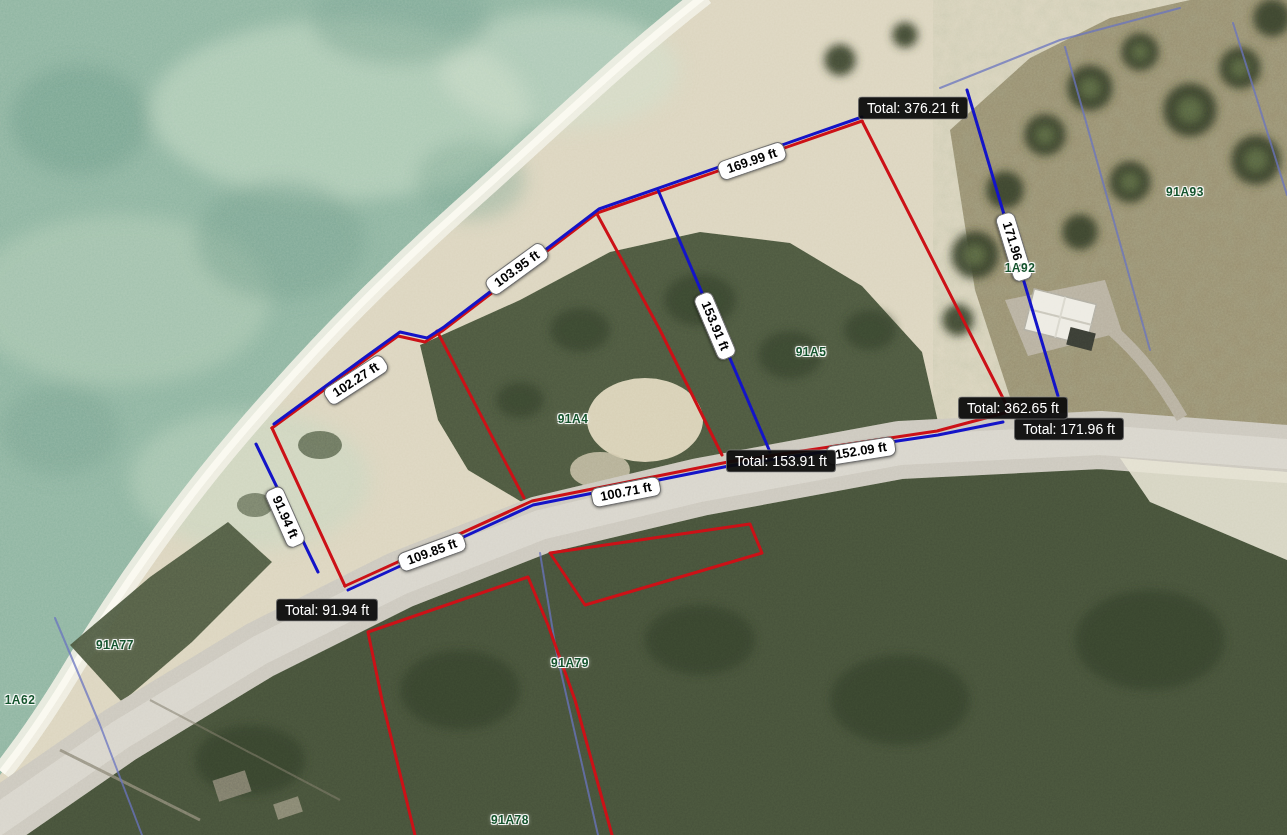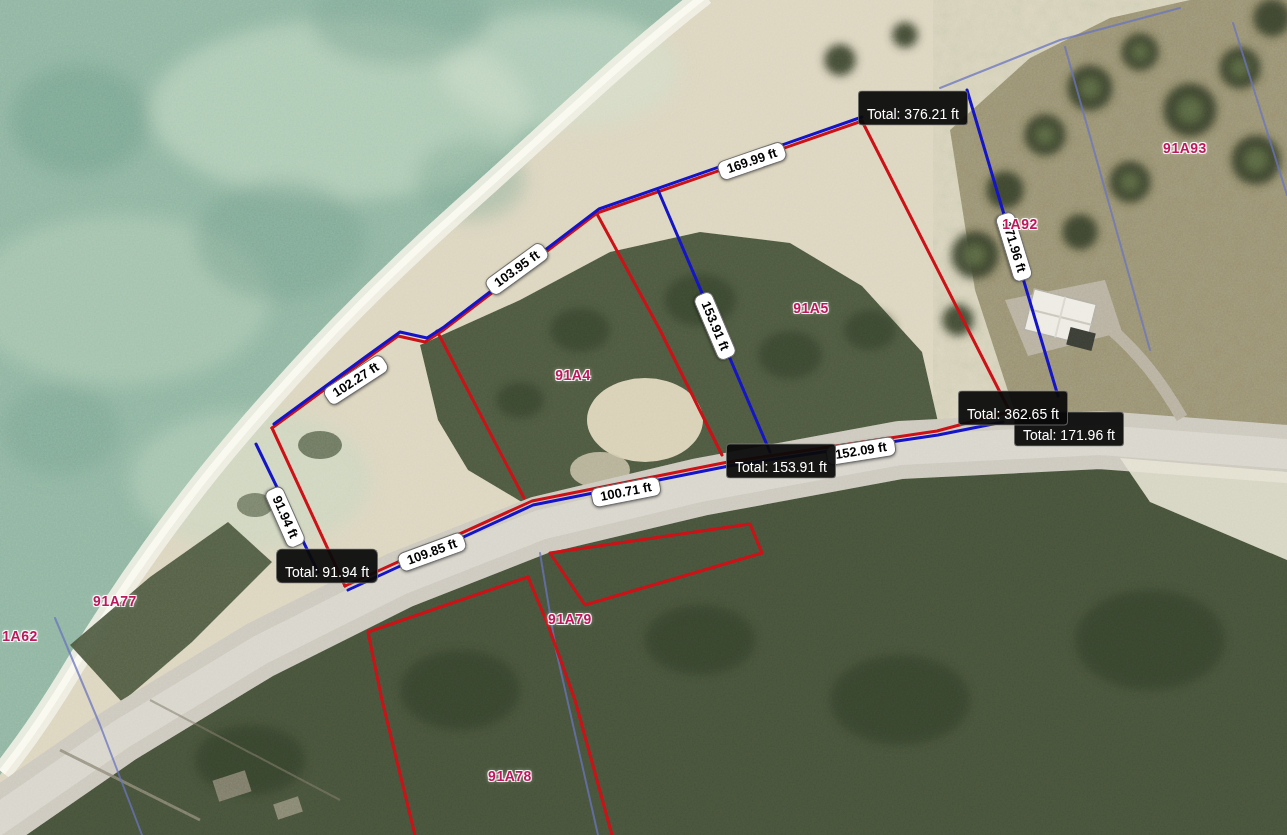--- a/index.html
+++ b/index.html
@@ -6,26 +6,26 @@
   #stage{position:relative;width:1287px;height:835px;overflow:hidden;
          font-family:"Liberation Sans",sans-serif;background:#dcd5bf;cursor:crosshair;}
   #stage svg{position:absolute;left:0;top:0;}
   #labels{position:absolute;left:0;top:0;width:100%;height:100%;pointer-events:none;}
   .seg-label{position:absolute;transform:translate(-50%,-50%) rotate(var(--a,0deg));
     background:#ffffff;border:1px solid #6f6f6f;border-radius:7px;padding:1px 8px 2px;
     font-size:13px;font-weight:700;color:#000;white-space:nowrap;
     box-shadow:0 1px 3px rgba(0,0,0,.45);}
   .total-label{position:absolute;transform:translateY(-50%);
     background:rgba(10,10,10,.94);color:#fff;border:1px solid rgba(255,255,255,.35);
-    border-radius:4px;padding:14px 8px 3px;font-size:14px;white-space:nowrap;}
+    border-radius:4px;padding:2px 8px 3px;font-size:14px;white-space:nowrap;}
   .parcel-label{position:absolute;transform:translate(-50%,-50%);
-    font-size:14px;font-weight:700;color:#be185d;letter-spacing:.5px;white-space:nowrap;
+    font-size:12px;font-weight:700;color:#14532d;letter-spacing:.5px;white-space:nowrap;
     text-shadow:-1px -1px 0 rgba(255,255,255,.85),1px -1px 0 rgba(255,255,255,.85),
                 -1px 1px 0 rgba(255,255,255,.85),1px 1px 0 rgba(255,255,255,.85),
-                0 0 4px rgba(255,255,255,.9);}
+                0 0 4px rgba(255,255,255,.9);margin-top:44px;}
 </style>
 </head>
 <body>
 
 <div id="stage">
 
   <svg width="1287" height="835" viewBox="0 0 1287 835">
     <defs>
       <filter id="noise" x="0" y="0" width="100%" height="100%">
         <feTurbulence type="fractalNoise" baseFrequency="0.55" numOctaves="3" stitchTiles="stitch"></feTurbulence>
@@ -174,23 +174,23 @@
       <div class="seg-label" style="left: 715px; top: 326px; --a: 67deg;">153.91 ft</div>
       <div class="seg-label" style="left: 1014px; top: 247px; --a: 73deg;">171.96 ft</div>
       <div class="seg-label" style="left: 285px; top: 517px; --a: 66deg;">91.94 ft</div>
       <div class="seg-label" style="left: 432px; top: 552px; --a: -20deg;">109.85 ft</div>
       <div class="seg-label" style="left: 626px; top: 492px; --a: -11deg;">100.71 ft</div>
       <div class="seg-label" style="left: 861px; top: 451px; --a: -9deg;">152.09 ft</div>
       <div class="total-label" style="left: 858px; top: 108px;">Total: 376.21 ft</div>
       <div class="total-label" style="left: 1014px; top: 429px;">Total: 171.96 ft</div>
       <div class="total-label" style="left: 958px; top: 408px;">Total: 362.65 ft</div>
       <div class="total-label" style="left: 726px; top: 461px;">Total: 153.91 ft</div>
-      <div class="total-label" style="left: 276px; top: 566px; border-radius: 6px;">Total: 91.94 ft</div>
+      <div class="total-label" style="left: 276px; top: 610px;">Total: 91.94 ft</div>
       <div class="parcel-label" style="left: 1185px; top: 148px;">91A93</div>
       <div class="parcel-label" style="left: 1020px; top: 224px;">1A92</div>
       <div class="parcel-label" style="left: 811px; top: 308px;">91A5</div>
       <div class="parcel-label" style="left: 573px; top: 375px;">91A4</div>
       <div class="parcel-label" style="left: 115px; top: 601px;">91A77</div>
-      <div class="parcel-label" style="left: 20px; top: 636px; text-align: right;">1A62</div>
+      <div class="parcel-label" style="left: 20px; top: 656px; text-align: right;">1A62</div>
       <div class="parcel-label" style="left: 570px; top: 619px;">91A79</div>
       <div class="parcel-label" style="left: 510px; top: 776px;">91A78</div>
     </div>
 </div>
 
 </body></html>

